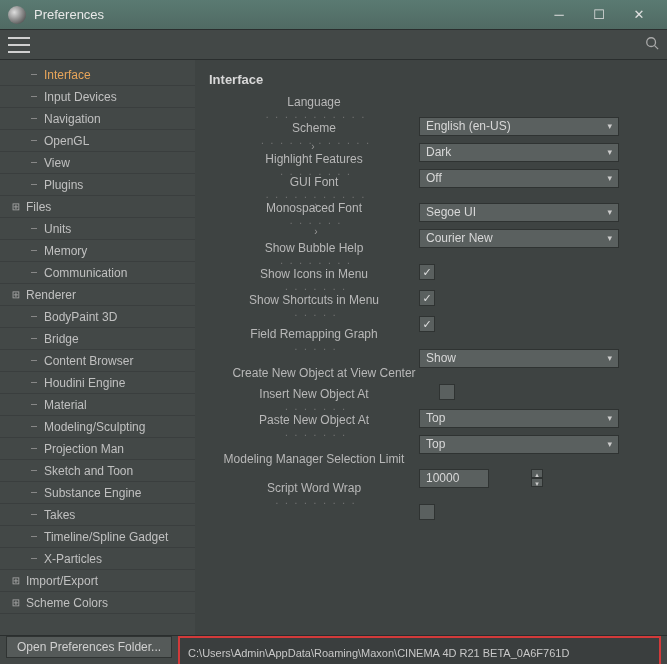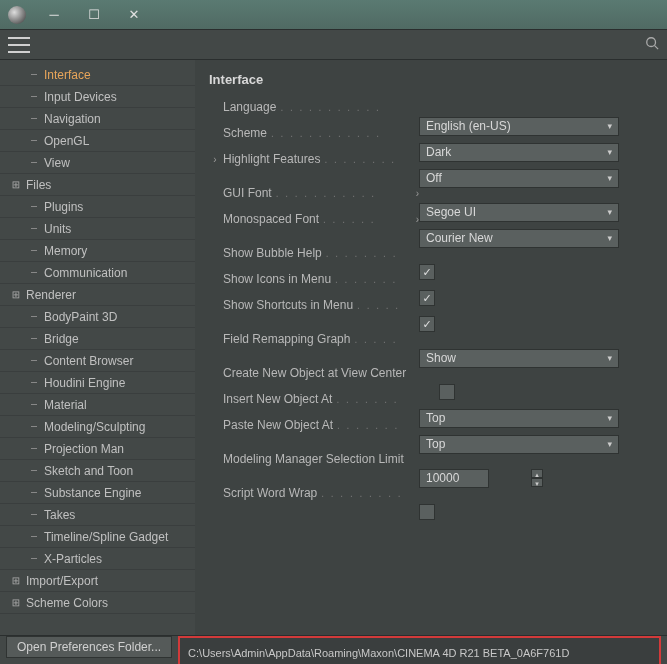--- a/index.html
+++ b/index.html
@@ -25,21 +25,21 @@
 .tree-item.nested { padding-left: 28px; }
 .tree-item.selected { color: #e8a55a; }
 .tree-toggle { width: 12px; height: 12px; margin-right: 4px; display: inline-flex; align-items: center; justify-content: center; font-size: 10px; color: #aaa; }
 .tree-toggle.leaf::before { content: ""; display: block; width: 6px; height: 1px; background: #888; }
 .tree-toggle.expand::before { content: "⊞"; }
 
 .content { flex: 1; padding: 10px 14px; overflow-y: auto; background: #3e4342; }
 .section-title { font-weight: bold; color: #d8d8d8; margin: 2px 0 10px 0; font-size: 13px; }
 .form-row { display: flex; align-items: center; margin-bottom: 6px; height: 20px; }
 .form-row.gap { margin-top: 14px; }
-.label-cell { width: 210px; display: flex; align-items: center; color: #b8b8b8; white-space: nowrap; overflow: hidden; }
+.label-cell { width: 210px; display: flex; align-items: center; color: #b8b8b8; white-space: nowrap; overflow: hidden; flex-direction: column; }
 .label-cell .chev { width: 12px; text-align: center; color: #999; margin-right: 2px; font-size: 10px; }
 .label-cell .dots { flex: 1; overflow: hidden; color: #777; letter-spacing: 2px; margin-left: 4px; font-size: 10px; }
 .label-cell .angle { color: #999; font-size: 10px; margin-left: 4px; }
 .control-cell { flex: 1; display: flex; align-items: center; margin-top: 38px; }
 
 .dropdown { background: #5a605f; border: 1px solid #2f3332; color: #d8d8d8; height: 19px; width: 200px; display: flex; align-items: center; padding: 0 6px; font-size: 12px; cursor: pointer; position: relative; }
 .dropdown .dd-arrow { position: absolute; right: 6px; font-size: 9px; color: #ccc; }
 
 .checkbox { width: 16px; height: 16px; background: #5a605f; border: 1px solid #2f3332; display: flex; align-items: center; justify-content: center; cursor: pointer; font-size: 11px; color: #e0e0e0; }
 
@@ -50,20 +50,21 @@
 
 .footer { display: flex; align-items: flex-start; height: 29px; padding: 0 6px; background: #434847; border-top: 1px solid #2a2e2e; gap: 6px; }
 .folder-btn { background: #555a59; border: 1px solid #2f3332; color: #d0d0d0; height: 22px; padding: 0 10px; font-size: 12px; cursor: pointer; display: flex; align-items: center; }
 .path-box { flex: 1; height: 34px; background: #3a3e3e; border: 2px solid #d23a3a; color: #c8c8c8; padding: 0 8px; font-size: 11px; display: flex; align-items: center; overflow: hidden; white-space: nowrap; }
 </style>
 </head>
 <body>
 
 <div class="titlebar">
   <div class="app-icon"></div>
+  <div class="title">Preferences</div>
   <div class="win-btn">─</div>
   <div class="win-btn">☐</div>
   <div class="win-btn">✕</div>
 </div>
 
 <div class="menubar">
   <div class="hamburger">
       <span></span>
       <span></span>
       <span></span>
@@ -93,27 +94,27 @@
         <span>Navigation</span>
       </div>
       <div class="tree-item nested">
         <span class="tree-toggle leaf"></span>
         <span>OpenGL</span>
       </div>
       <div class="tree-item nested">
         <span class="tree-toggle leaf"></span>
         <span>View</span>
       </div>
+      <div class="tree-item nested">
+        <span class="tree-toggle leaf"></span>
+        <span>Plugins</span>
+      </div>
       <div class="tree-item">
         <span class="tree-toggle expand"></span>
         <span>Files</span>
-      </div>
-      <div class="tree-item nested">
-        <span class="tree-toggle leaf"></span>
-        <span>Plugins</span>
       </div>
       <div class="tree-item nested">
         <span class="tree-toggle leaf"></span>
         <span>Units</span>
       </div>
       <div class="tree-item nested">
         <span class="tree-toggle leaf"></span>
         <span>Memory</span>
       </div>
       <div class="tree-item nested">

